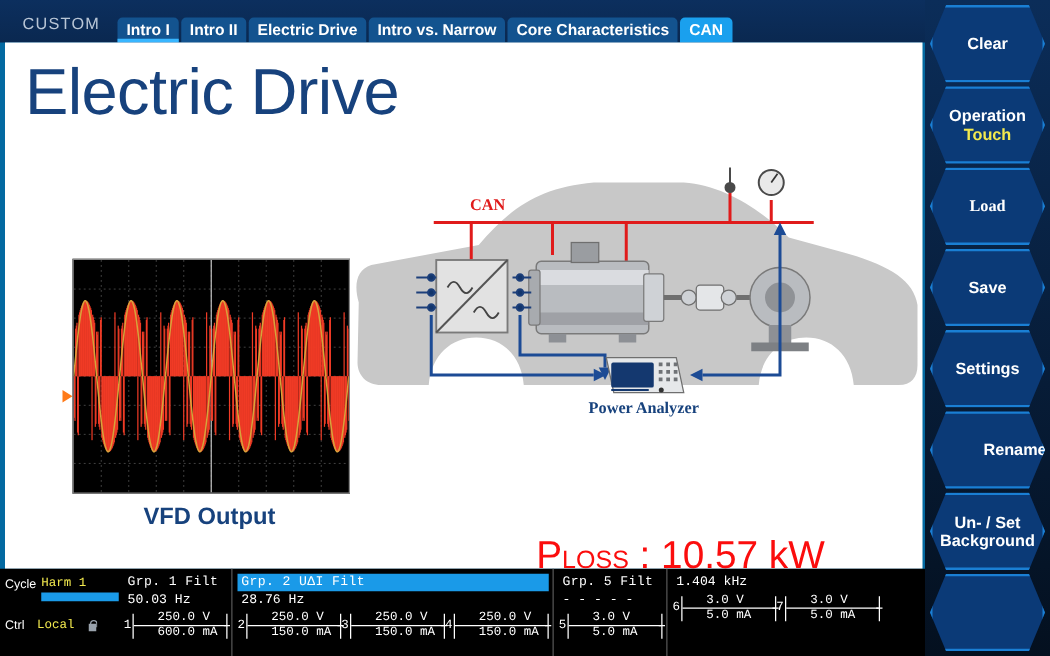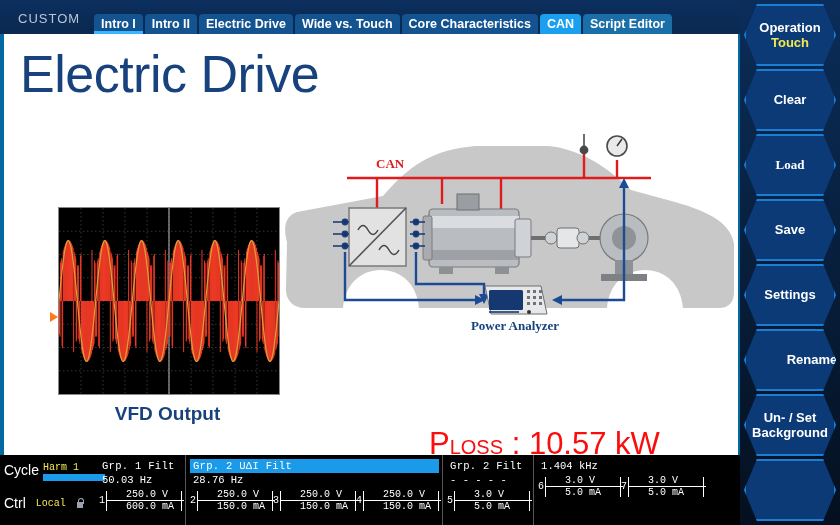--- a/index.html
+++ b/index.html
@@ -101,21 +101,21 @@
     background:#000; color:#fff;
     font-family:"Liberation Mono", monospace; font-size:10px;
     display:flex;
   }
   .sect { position:relative; height:70px; padding:4px 3px 0 4px; }
   .sect + .sect{ border-left:1px solid #555; }
 
   
   #ctrlblk{ width:95px; }
   .row1 { display:flex; align-items:flex-start; gap:4px; margin-top:3px; }
-  .lbl  { color:#fff; font-size:14px; font-family:"Liberation Sans",sans-serif; }
+  .lbl  { color:#fff; font-size:10px; font-family:"Liberation Sans",sans-serif; }
   .yel  { color:#f2e94e; font-size:10px; }
   .bluebar{ background:#1a9ae8; height:7px; width:62px; margin-top:1px; }
   .row2 { display:flex; align-items:center; gap:10px; margin-top:14px; }
   .lock { width:9px; height:11px; position:relative; }
   .lock::before{content:"";position:absolute;left:1.5px;top:4px;width:6px;height:6px;
                 background:#9aa3ad;}
   .lock::after{content:"";position:absolute;left:2.2px;top:0.5px;width:4.5px;height:5px;
                border:1.3px solid #9aa3ad;border-bottom:none;border-radius:3px 3px 0 0;}
 
   
@@ -140,24 +140,23 @@
 <body>
 
 <div id="app">
 
   <div id="tabbar">
     <div class="custom-label">CUSTOM</div>
     <div id="tabs-host" style="display:flex;align-items:flex-end;">
         <div class="tab mark">Intro I</div>
         <div class="tab">Intro II</div>
         <div class="tab">Electric Drive</div>
-        <div class="tab">Wide vs. Touch</div>
+        <div class="tab">Intro vs. Narrow</div>
         <div class="tab">Core Characteristics</div>
         <div class="tab cur">CAN</div>
-        <div class="tab alt">Script Editor</div>
       </div>
   </div>
 
   <div id="canvas">
 
     <div id="title">Electric Drive</div>
 
     <svg class="car" viewBox="0 0 460 220">
 
       <path fill="#c8c8c8" d="
@@ -724,25 +723,25 @@
       <div id="xlabel">VFD Output</div>
     </div>
 
     <div id="ploss">
       <span>P</span><span class="sub">LOSS</span><span> : 10.57 kW</span>
     </div>
   </div>
 
   <div id="sidebar">
       <div class="hexbtn">
+        <span style="white-space: pre-line;">Clear</span>
+      </div>
+      <div class="hexbtn">
         <span style="white-space: pre-line;">Operation</span>
         <span class="sub2">Touch</span>
-      </div>
-      <div class="hexbtn">
-        <span style="white-space: pre-line;">Clear</span>
       </div>
       <div class="hexbtn">
         <span style="white-space: pre-line; font-family: Liberation Serif, serif;">Load</span>
       </div>
       <div class="hexbtn">
         <span style="white-space: pre-line;">Save</span>
       </div>
       <div class="hexbtn">
         <span style="white-space: pre-line;">Settings</span>
       </div>
@@ -818,21 +817,21 @@
                 <span class="bracket-l"></span>
                 <span class="bracket-r"></span>
                 <span class="chline"></span>
                 <div class="val">250.0 V</div>
                 <div class="val" style="margin-top: 1px;">150.0  mA</div>
               </div>
             </div>
           </div>
         </div>
         <div class="sect grp">
-          <div class="grphdr">Grp.  2 Filt</div>
+          <div class="grphdr">Grp.  5 Filt</div>
           <div class="grpfreq">- - - - -</div>
           <div class="chs">
             <div class="ch">
               <span class="chnum">5</span>
               <div class="chbox">
                 <span class="bracket-l"></span>
                 <span class="bracket-r"></span>
                 <span class="chline"></span>
                 <div class="val">3.0 V</div>
                 <div class="val" style="margin-top: 1px;">5.0 mA</div>

